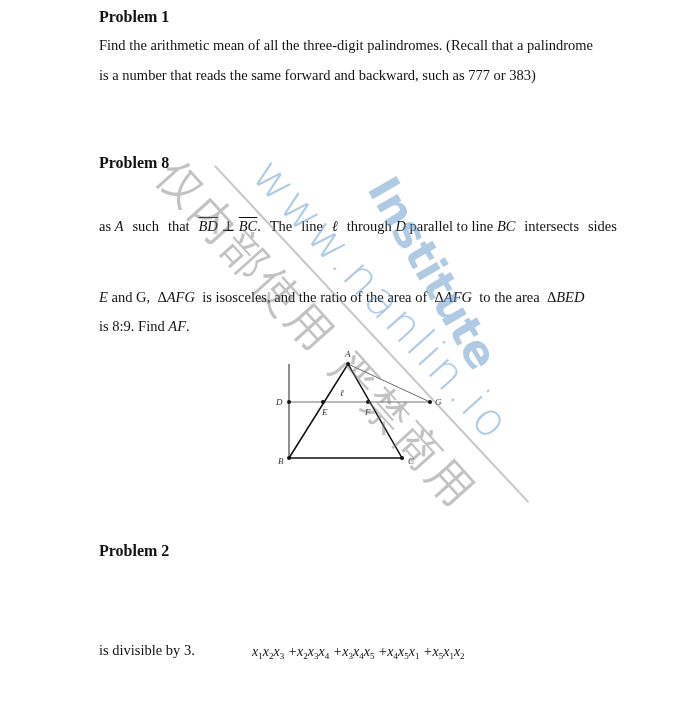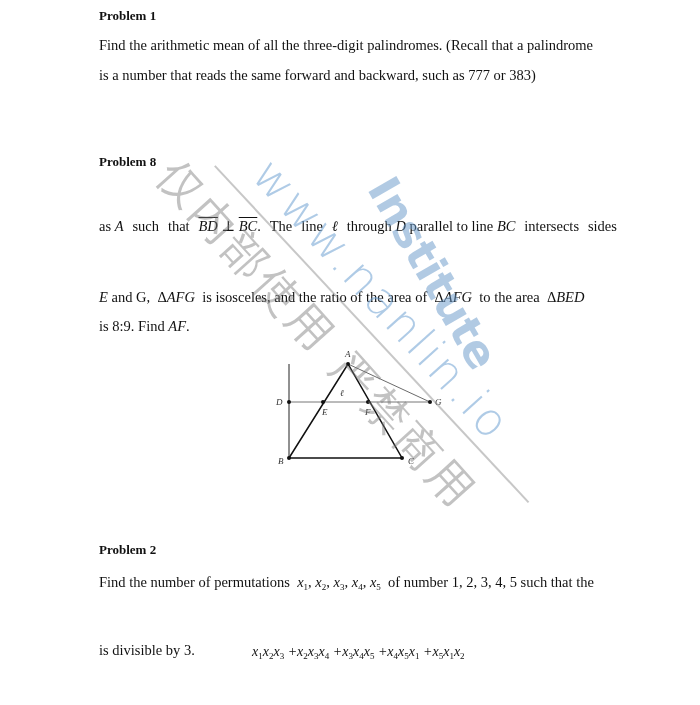--- a/index.html
+++ b/index.html
@@ -1,19 +1,19 @@
 <!DOCTYPE html>
 <html><head>
 <meta charset="utf-8">
 <style>
   html, body { margin:0; padding:0; background:#fff; }
   body { width:700px; height:705px; position:relative; overflow:hidden;
          font-family:"Liberation Serif", "DejaVu Serif", serif; color:#111; }
   .page { position:absolute; left:0; top:0; width:700px; height:705px; }
-  .h { position:absolute; left:99px; font-weight:bold; font-size:13px; }
+  .h { position:absolute; left:99px; font-weight:bold; font-size:16px; }
   .line { position:absolute; left:99px; font-size:14.5px; white-space:nowrap; }
   .just { width:518px; display:flex; justify-content:space-between; white-space:nowrap; }
   i { font-style:italic; }
   .ov { text-decoration:overline; font-style:italic;text-align:right; }
   .formula { position:absolute; left:252px; top:644px; font-size:14px; font-style:italic; white-space:nowrap; }
   sub { font-size:9px; font-style:normal; vertical-align:-3px; }
   .wm { position:absolute; pointer-events:none; white-space:nowrap; transform-origin:left top; }
   .wm-cn { color:rgba(120,120,120,0.45); font-family:"DejaVu Sans", sans-serif; font-size:44px; letter-spacing:4px;
            left:188px; top:148px; transform:rotate(48deg); font-weight:300; }
   .wm-url { color:rgba(110,160,210,0.55); font-family:"DejaVu Sans", sans-serif; font-size:46px; letter-spacing:3px;
@@ -69,23 +69,20 @@
     <text class="fl" x="6" y="63">D</text>
     <text class="fl" x="52" y="73">E</text>
     <text class="fl" x="95" y="73">F</text>
     <text class="fl" x="165" y="63">G</text>
     <text class="fl" x="70" y="54">ℓ</text>
     <text class="fl" x="8" y="122">B</text>
     <text class="fl" x="138" y="122">C</text>
   </svg>
 
   <div class="h" style="top:542px;">Problem 2</div>
-  <div class="line" style="top:574px;">
-    Find the number of permutations &nbsp;<i>x</i><sub>1</sub>, <i>x</i><sub>2</sub>, <i>x</i><sub>3</sub>, <i>x</i><sub>4</sub>, <i>x</i><sub>5</sub>&nbsp; of number 1, 2, 3, 4, 5 such that the
-  </div>
   <div class="formula">
     x<sub>1</sub>x<sub>2</sub>x<sub>3</sub> +x<sub>2</sub>x<sub>3</sub>x<sub>4</sub> +x<sub>3</sub>x<sub>4</sub>x<sub>5</sub> +x<sub>4</sub>x<sub>5</sub>x<sub>1</sub> +x<sub>5</sub>x<sub>1</sub>x<sub>2</sub>
   </div>
   <div class="line" style="top:642px;">is divisible by 3.</div>
 
   <div class="wm-line" style="left:215px; top:165px; width:460px; transform:rotate(47deg);"></div>
   <div class="wm wm-cn">仅内部使用 严禁商用</div>
   <div class="wm wm-url">www.nanlin.io</div>
   <div class="wm wm-inst">Institute</div>
 </div>

